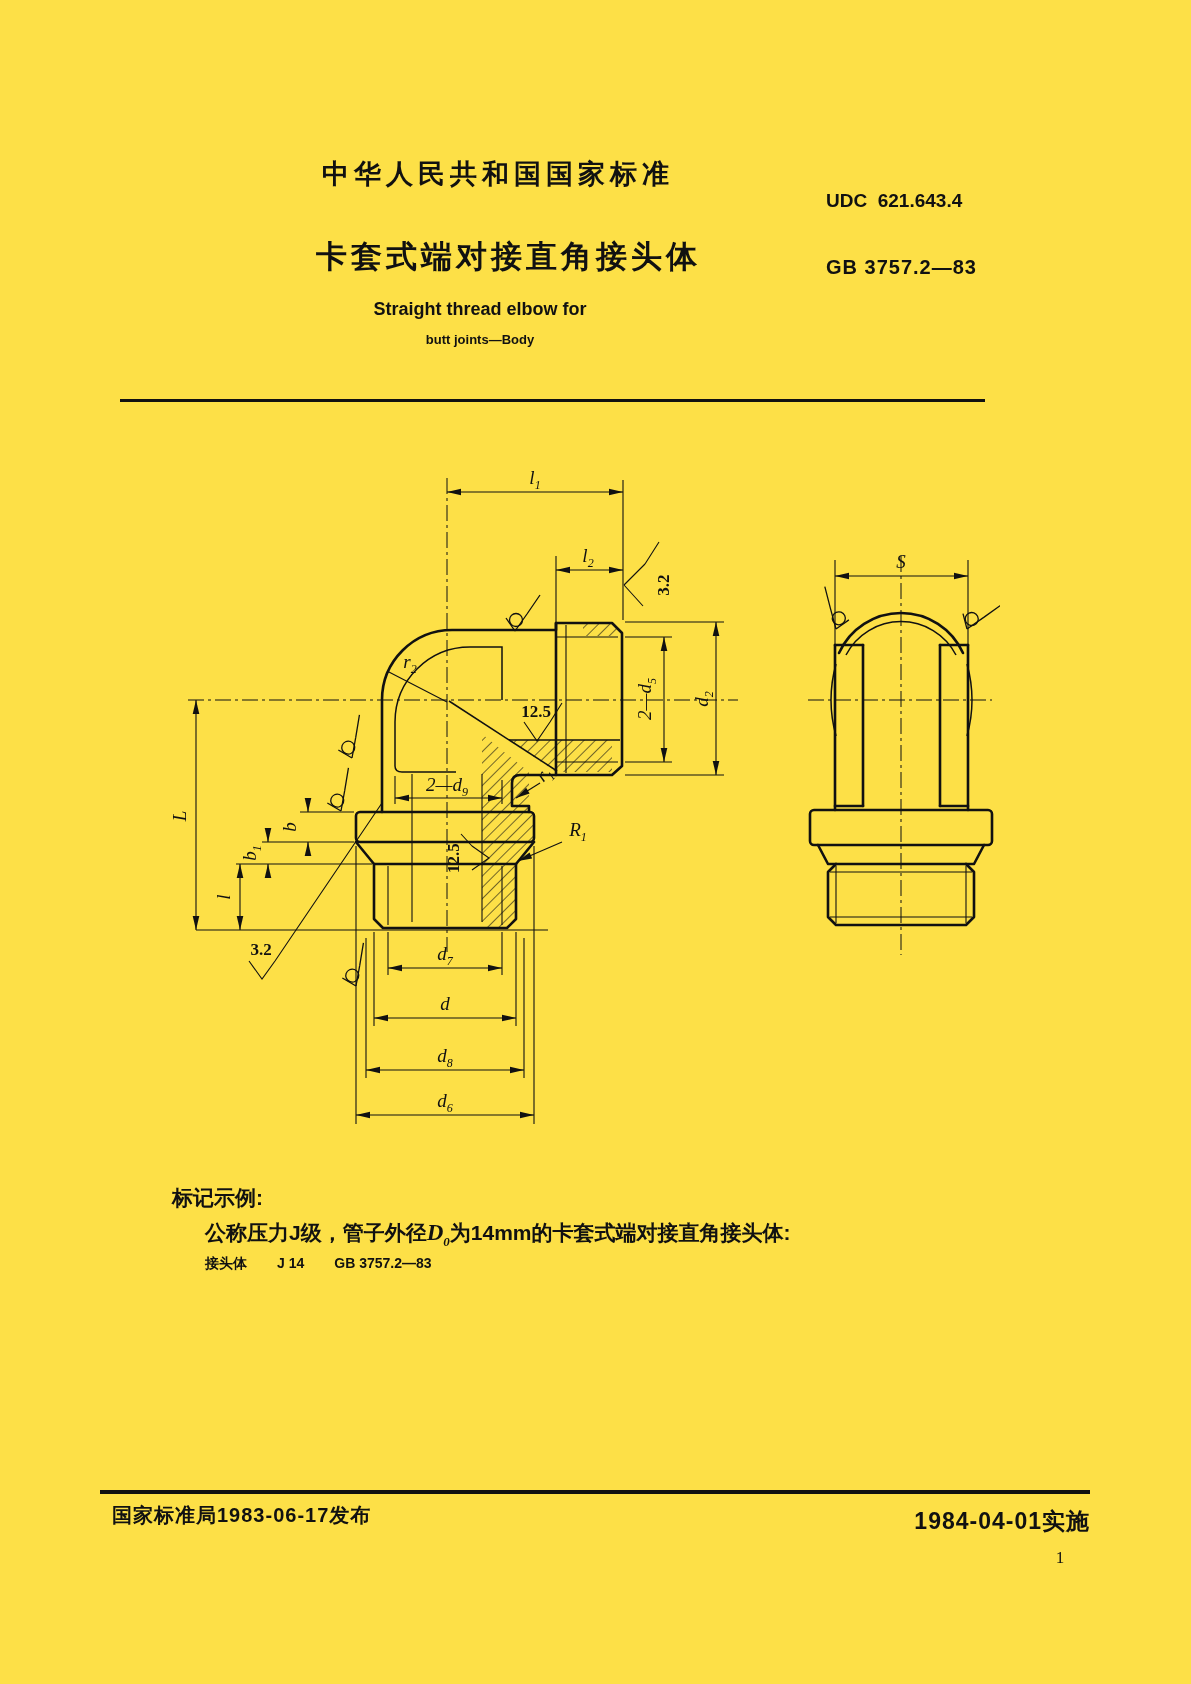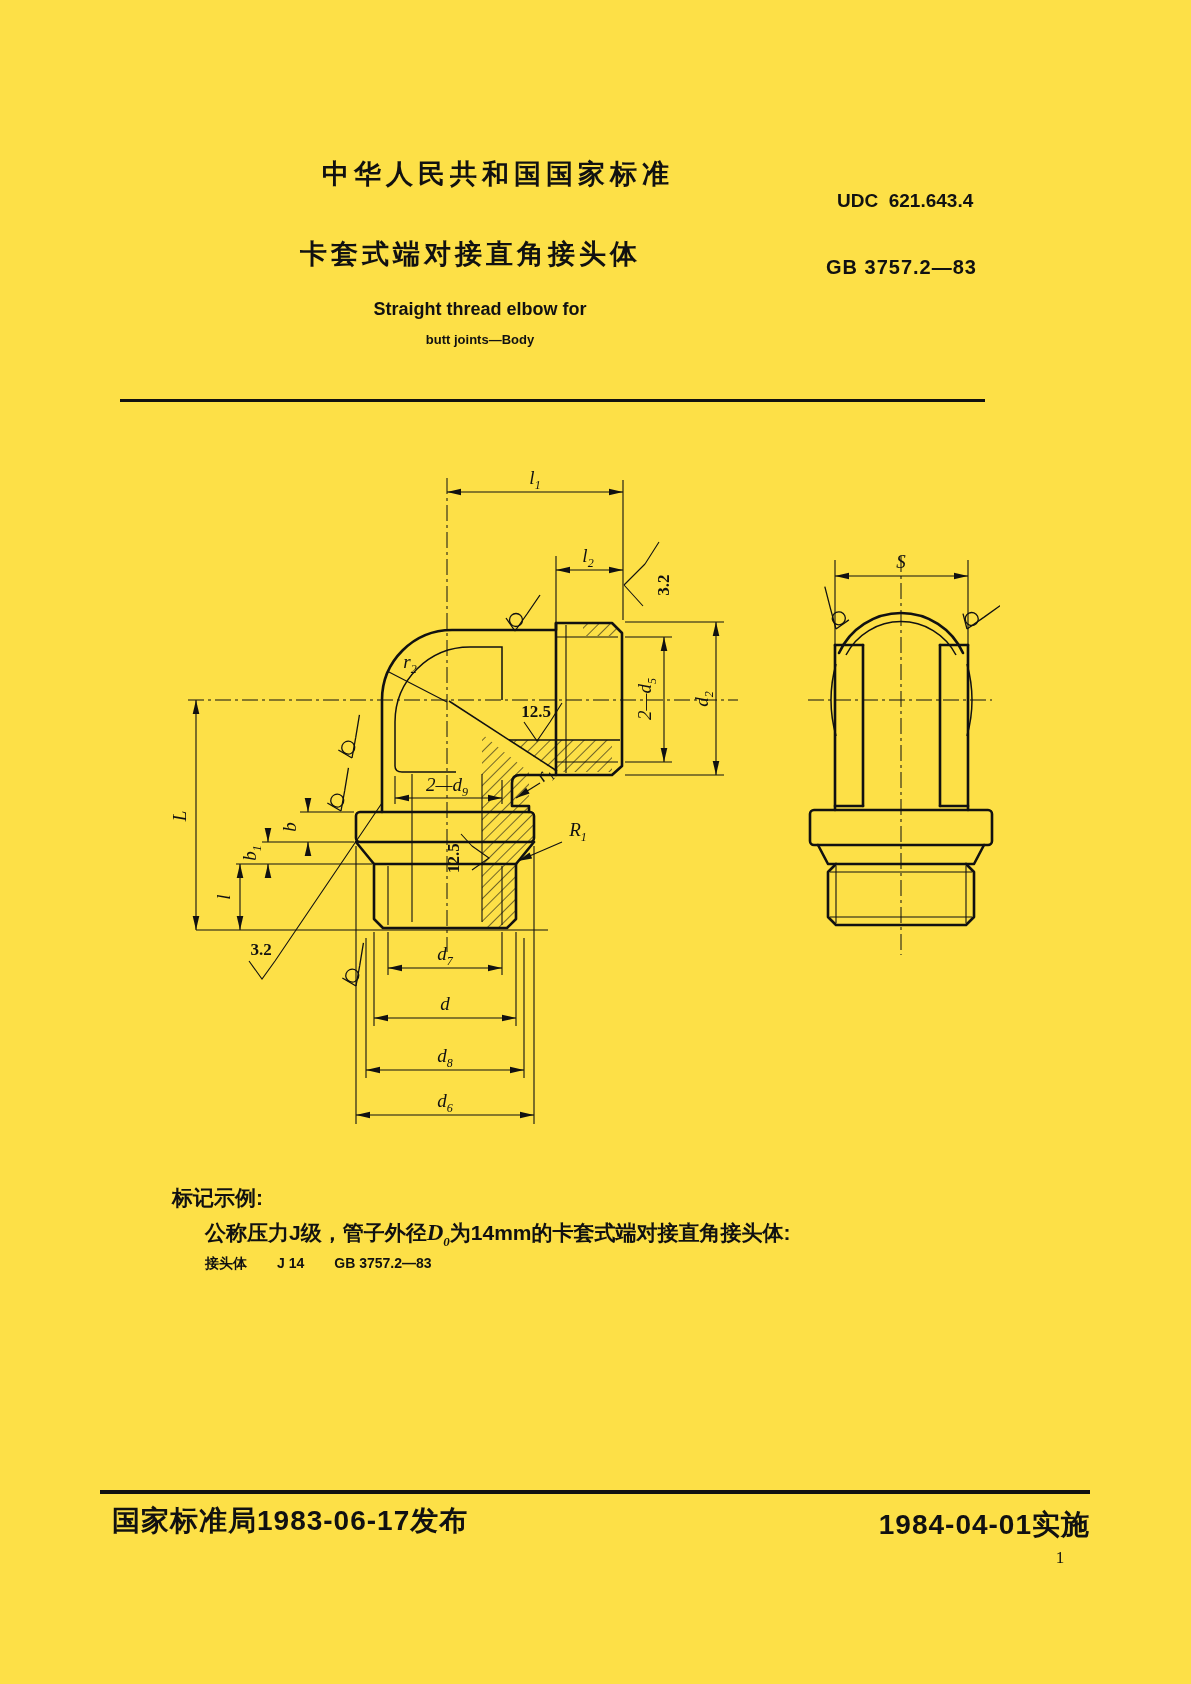--- a/index.html
+++ b/index.html
@@ -1,35 +1,35 @@
 <!DOCTYPE html>
 <html><head>
 <meta charset="utf-8">
 <style>
   html,body{margin:0;padding:0;background:#e8e8e8;}
   .page{position:relative;width:1191px;height:1684px;background:#fde047;overflow:hidden;
         font-family:"Liberation Sans",sans-serif;color:#111;}
   .abs{position:absolute;}
   .hdr-std{left:322px;top:156px;font-size:27px;font-weight:700;letter-spacing:5px;}
-  .hdr-udc{left:826px;top:190px;font-size:19px;font-weight:700;white-space:pre;margin-left:11px;}
-  .hdr-title{left:300px;top:236px;font-size:27px;font-weight:700;letter-spacing:4px;}
+  .hdr-udc{left:826px;top:190px;font-size:19px;font-weight:700;white-space:pre;}
+  .hdr-title{left:316px;top:236px;font-size:31px;font-weight:700;letter-spacing:4px;}
   .hdr-gb{left:826px;top:256px;font-size:20px;font-weight:700;letter-spacing:1px;}
   .hdr-en{left:330px;top:299px;width:300px;text-align:center;font-size:18px;font-weight:700;}
   .hdr-en2{left:330px;top:332px;width:300px;text-align:center;font-size:13px;font-weight:700;}
   .rule-top{left:120px;top:399px;width:865px;height:3px;background:#111;}
   .drawing{left:100px;top:430px;width:900px;height:720px;}
   .ex-head{left:172px;top:1184px;font-size:21px;font-weight:600;}
   .ex-desc{left:205px;top:1219px;font-size:21px;font-weight:600;}
   .ex-desc .var{font-family:"Liberation Serif",serif;font-style:italic;font-size:23px;}
   .ex-desc sub{font-size:13px;}
   .ex-desig{left:205px;top:1255px;font-size:14px;font-weight:600;}
   .ex-desig span{margin-right:30px;}
   .rule-bottom{left:100px;top:1490px;width:990px;height:4px;background:#111;}
-  .ft-issued{left:112px;top:1502px;font-size:28px;font-weight:700;letter-spacing:1px;}
-  .ft-impl{left:760px;top:1506px;width:330px;text-align:right;font-size:28px;font-weight:700;letter-spacing:1px;}
+  .ft-issued{left:112px;top:1502px;font-size:20px;font-weight:700;letter-spacing:1px;}
+  .ft-impl{left:760px;top:1506px;width:330px;text-align:right;font-size:23px;font-weight:700;letter-spacing:1px;}
   .pagenum{left:1040px;top:1548px;width:40px;text-align:center;font-family:"Liberation Serif",serif;font-size:17px;}
   
   svg .o{stroke:#111;stroke-width:2.6;fill:none;stroke-linejoin:round;stroke-linecap:round;}
   svg .m{stroke:#111;stroke-width:1.5;fill:none;}
   svg .t{stroke:#111;stroke-width:1.1;fill:none;}
   svg .dim{stroke:#111;stroke-width:1.1;fill:none;}
   svg .cl{stroke:#111;stroke-width:1;stroke-dasharray:16 4 3 4;fill:none;}
   svg .h{fill:url(#hatch);stroke:none;}
   svg text{fill:#111;}
   svg .dt{font:italic 19px "Liberation Serif",serif;text-anchor:middle;}

